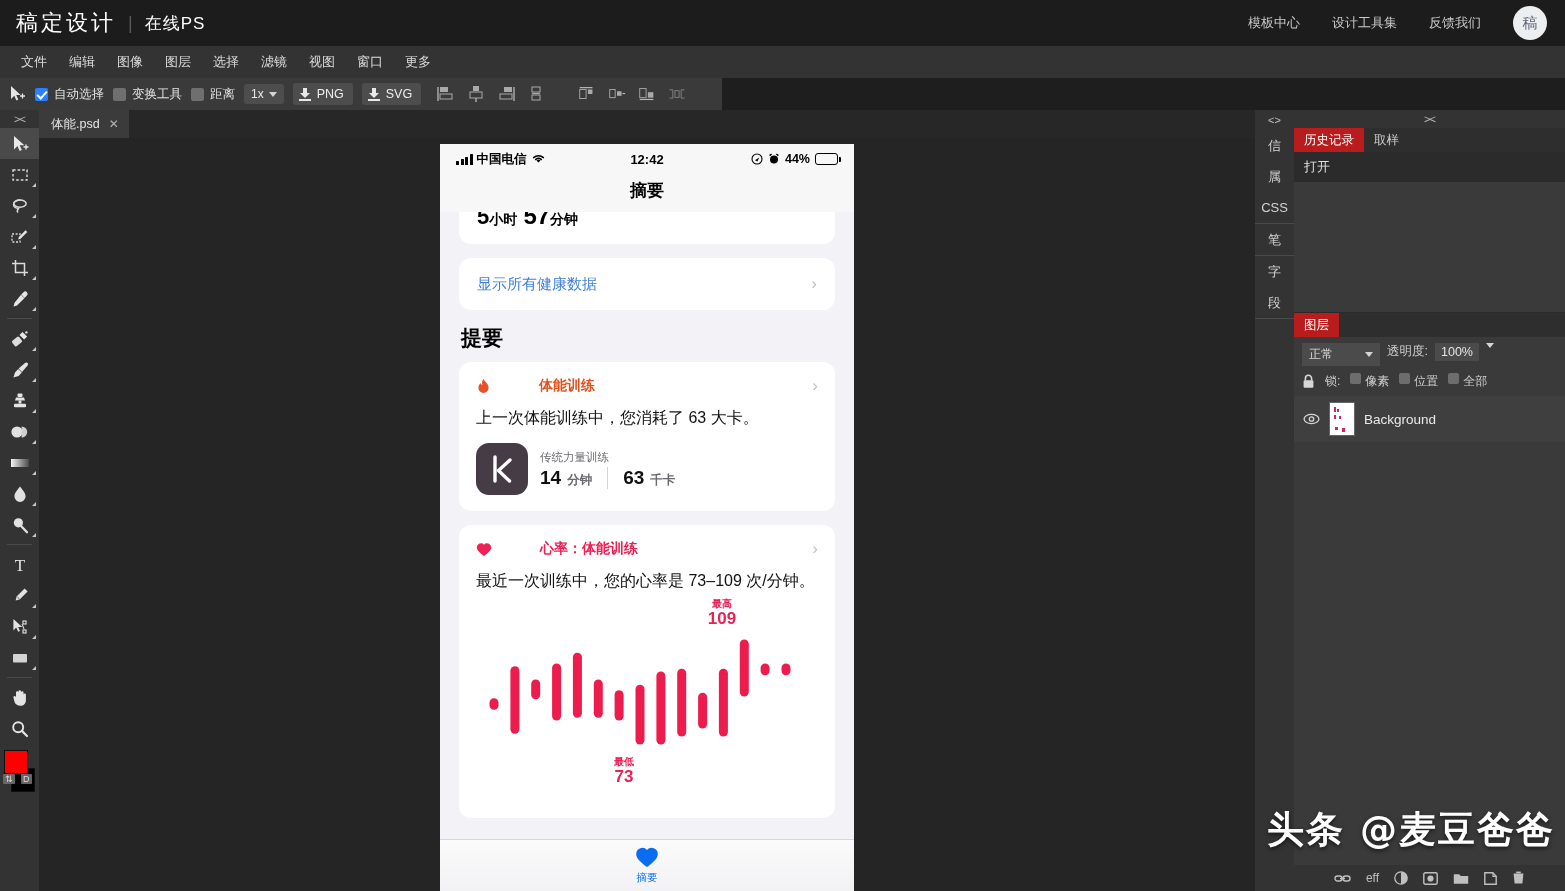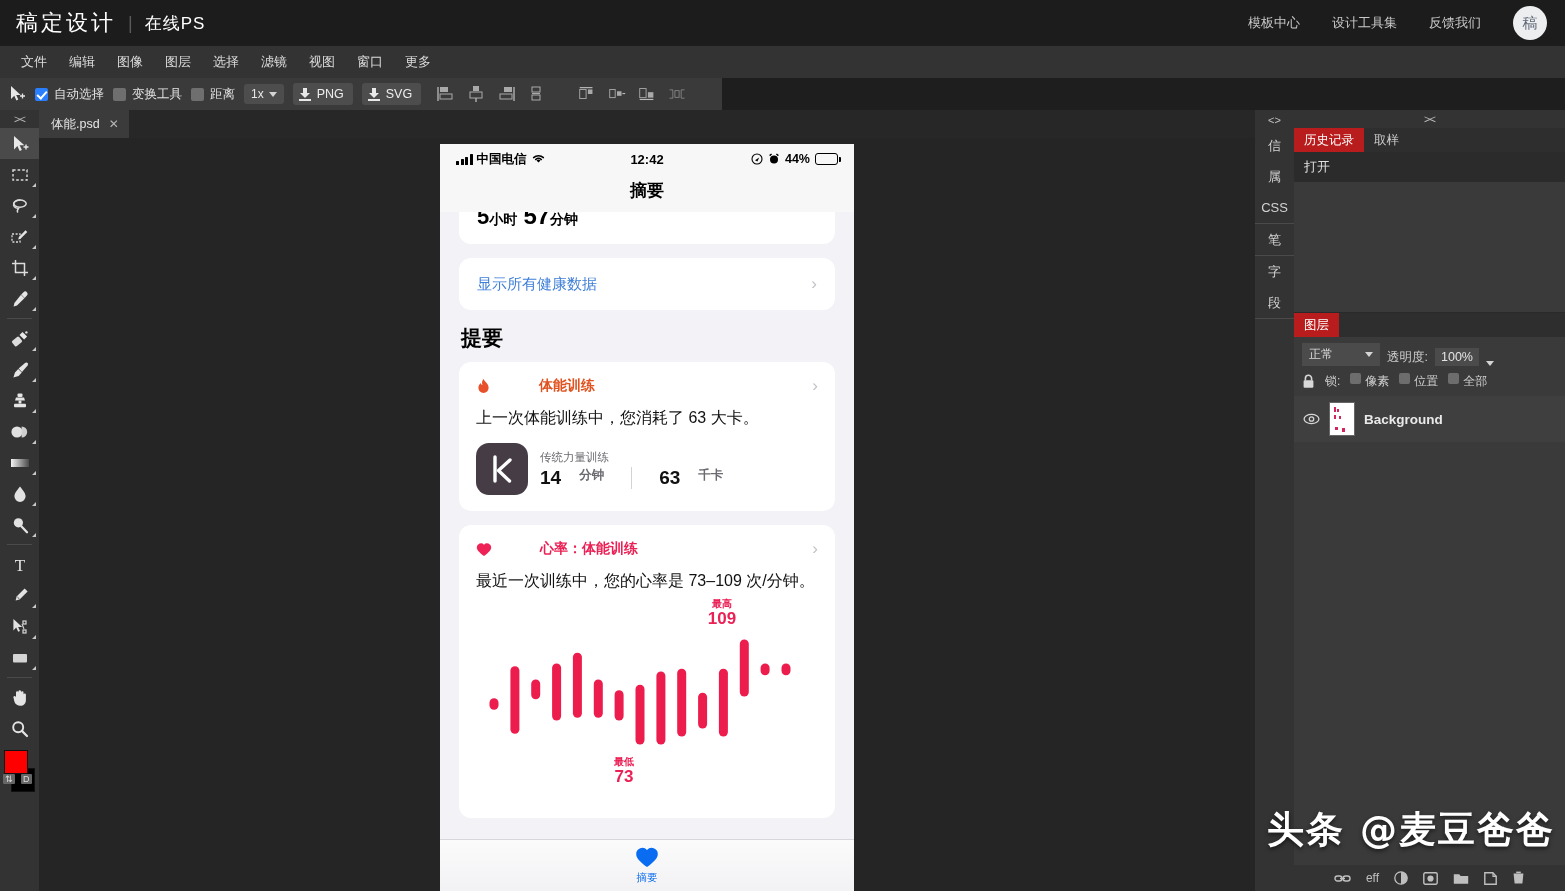--- a/index.html
+++ b/index.html
@@ -114,21 +114,21 @@
   .hdrrow .t.orange{ color:#e0521f; }
   .hdrrow .t.pink{ color:#eb2055; }
   .hdrrow .cv{ margin-left:auto; }
   .cardbody{ padding:14px 17px 16px 17px; }
   .desc{ font-size:16px; color:#111; line-height:1.45; margin-top:10px; font-weight:500;}
   .wkrow{ display:flex; align-items:center; gap:12px; margin-top:14px;}
   .wkicon{ width:52px; height:52px; border-radius:13px; background:#453c46;
     display:flex; align-items:center; justify-content:center; }
   .wkmeta .sub{ font-size:11.5px; color:#6a6a70; }
   .wkmeta .val{ font-size:19px; font-weight:bold; color:#111; margin-top:2px;
-    display:flex; align-items:flex-start; gap:16px;}
+    display:flex; align-items:flex-end; gap:4px;}
   .wkmeta .val u{ text-decoration:none; font-size:12.5px; color:#6a6a70; font-weight:bold;
     margin-left:2px; margin-right:11px;}
   .vsep{ width:1px; height:22px; background:#d3d3d8; margin-right:11px; }
 
   .hrchart{ position:relative; height:200px; margin-top:10px; }
   .hrsvg{ display:block; }
   .hrlab{ position:absolute; text-align:center; color:#eb2055; }
   .hrlab .cap{ font-size:10px; font-weight:bold; line-height:11px;}
   .hrlab .num{ font-size:17px; font-weight:bold; line-height:19px;}
 
@@ -161,32 +161,32 @@
   .ptab.on{ background:#b91c1c; color:#fff; }
   .histlist{ background:#323232; }
   .histitem{ padding:6px 10px; font-size:13px; color:#e0e0e0; cursor:pointer;}
   .histitem.sel{ background:#2b2b2b; }
   .histblank{ height:135px; background:#3a3a3a; margin:0 4px; }
 
   .layerpanel{ position:absolute; left:0; top:202px; width:271px; height:579px;
     background:#3a3a3a; border-top:1px solid #2a2a2a;}
   .lp-tabs{ display:flex; background:#2e2e2e; height:24px; }
   .lp-controls{ padding:6px 8px; }
-  .lp-row1{ display:flex; align-items:flex-end; gap:7px; }
+  .lp-row1{ display:flex; align-items:flex-start; gap:7px; }
   .blendsel{ background:#4b4b4b; color:#d8d8d8; font-size:12px; padding:3px 7px; width:78px;
     display:flex; align-items:center; justify-content:space-between; cursor:pointer;}
   .lp-lbl{ font-size:12.5px; color:#cfcfcf;}
   .opacval{ background:#4b4b4b; color:#e4e4e4; font-size:12.5px; padding:2px 6px; cursor:text;}
   .lp-row2{ display:flex; align-items:center; gap:10px; margin-top:7px; font-size:12px;
     color:#cfcfcf;}
   .lockchk{ display:flex; gap:4px; cursor:pointer;}
   .lockchk .b{ width:11px; height:11px; background:#6d6d6d; border-radius:2px; display:inline-block;}
   .layerrow{ display:flex; align-items:center; gap:9px; padding:6px 9px; background:#3f3f3f;
     cursor:pointer;}
-  .layerrow .nm{ font-size:13.5px; color:#e9e9e9;font-weight:bold; }
+  .layerrow .nm{ font-size:13.5px; color:#e9e9e9; }
   .thumb{ width:26px; height:34px; background:#fff; border:1px solid #666; position:relative;
     overflow:hidden;}
   .thumb i{ position:absolute; background:#d5245c; display:block;}
   .lp-bottom{ position:absolute; left:0; bottom:0; width:271px; height:26px; background:#333;
     display:flex; align-items:center; justify-content:center; gap:15px;}
   .lpb{ cursor:pointer; opacity:.9; display:flex; align-items:center;}
 
   .watermark{ position:absolute; right:10px; bottom:36px; font-size:37px; font-weight:bold;
     color:#fff; letter-spacing:2px; text-shadow:0 2px 4px rgba(0,0,0,.6); pointer-events:none;
     white-space:nowrap; font-family:"DejaVu Sans",sans-serif;}

